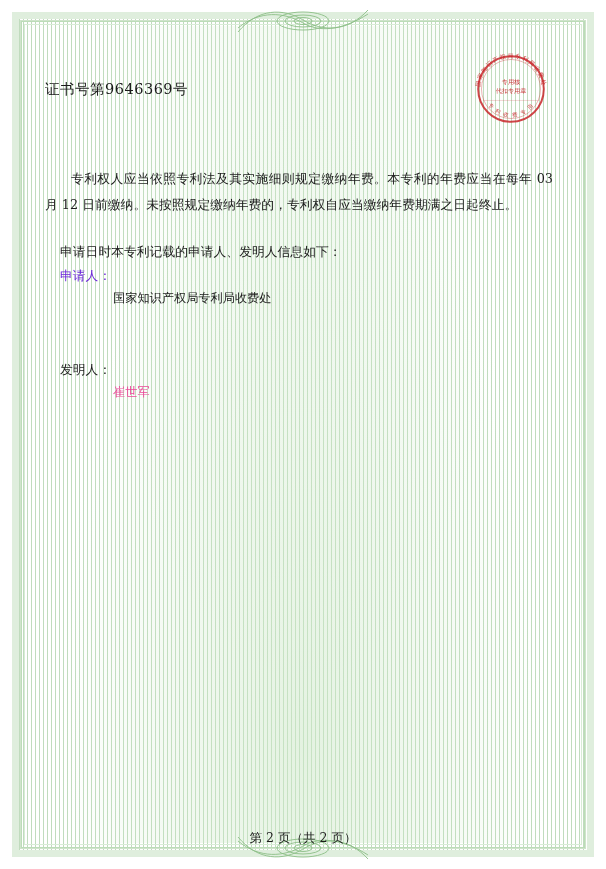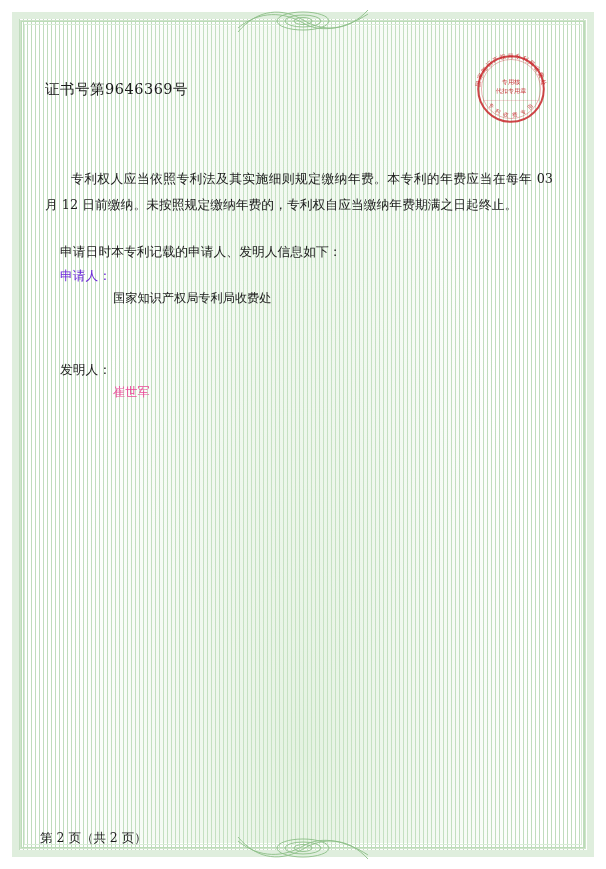--- a/index.html
+++ b/index.html
@@ -168,21 +168,21 @@
     font-size: 12.2px;
     color: #ec4899;
     font-family: "DejaVu Serif", "Liberation Serif", serif;
   }
 
   .page-footer {
     position: absolute;
     left: 0;
     width: 526px;
     top: 790px;
-    text-align: left;
+    text-align: center;
     font-size: 12.5px;
     color: #1c1c1c;
     font-family: "DejaVu Serif", "Liberation Serif", serif;
   }
 </style>
 </head>
 <body>
 
 <div class="page">
 

